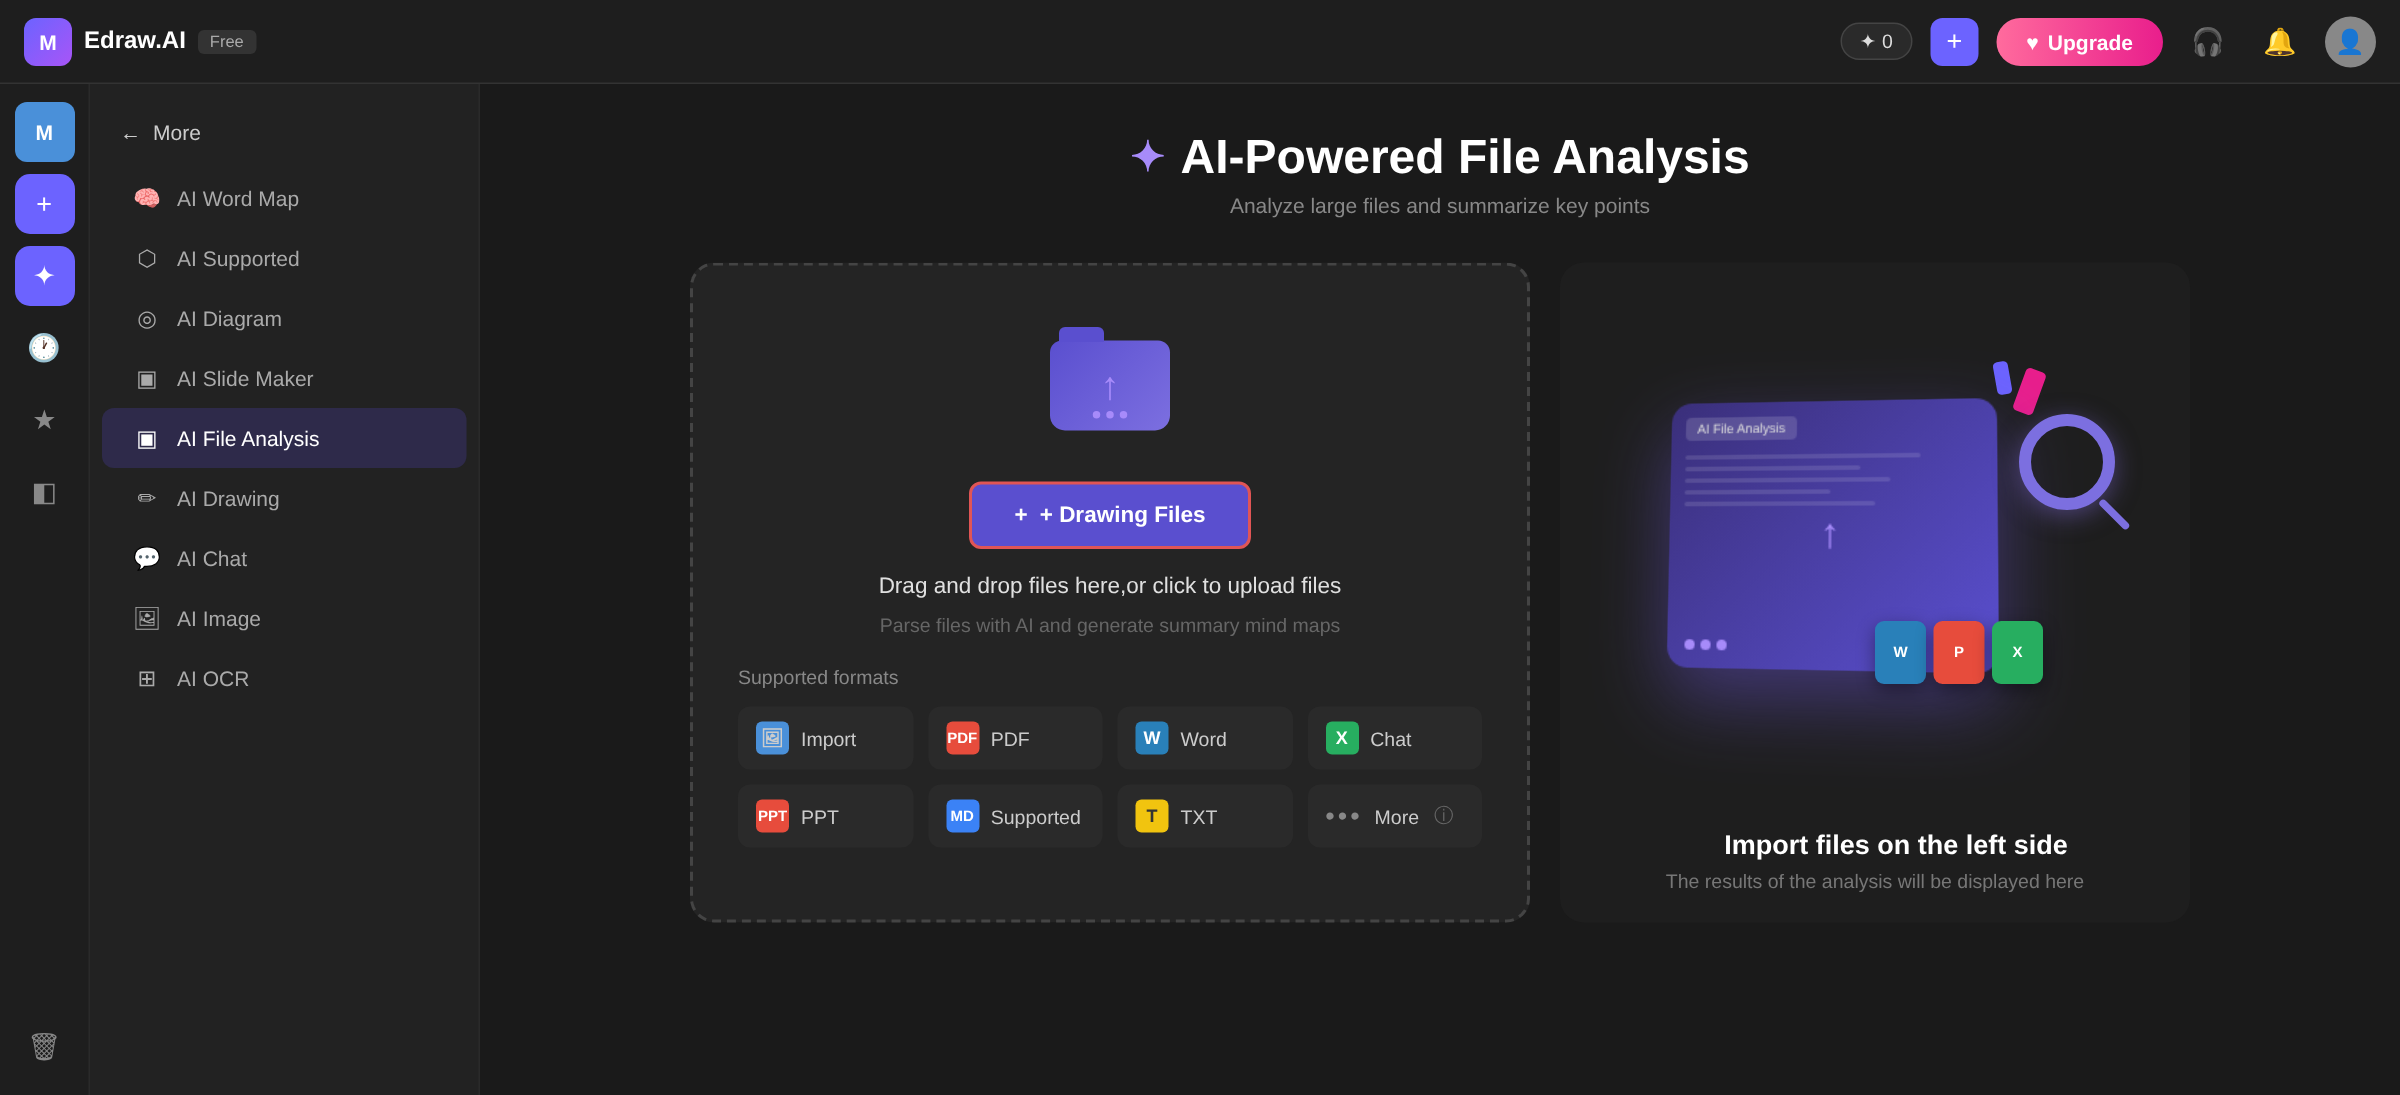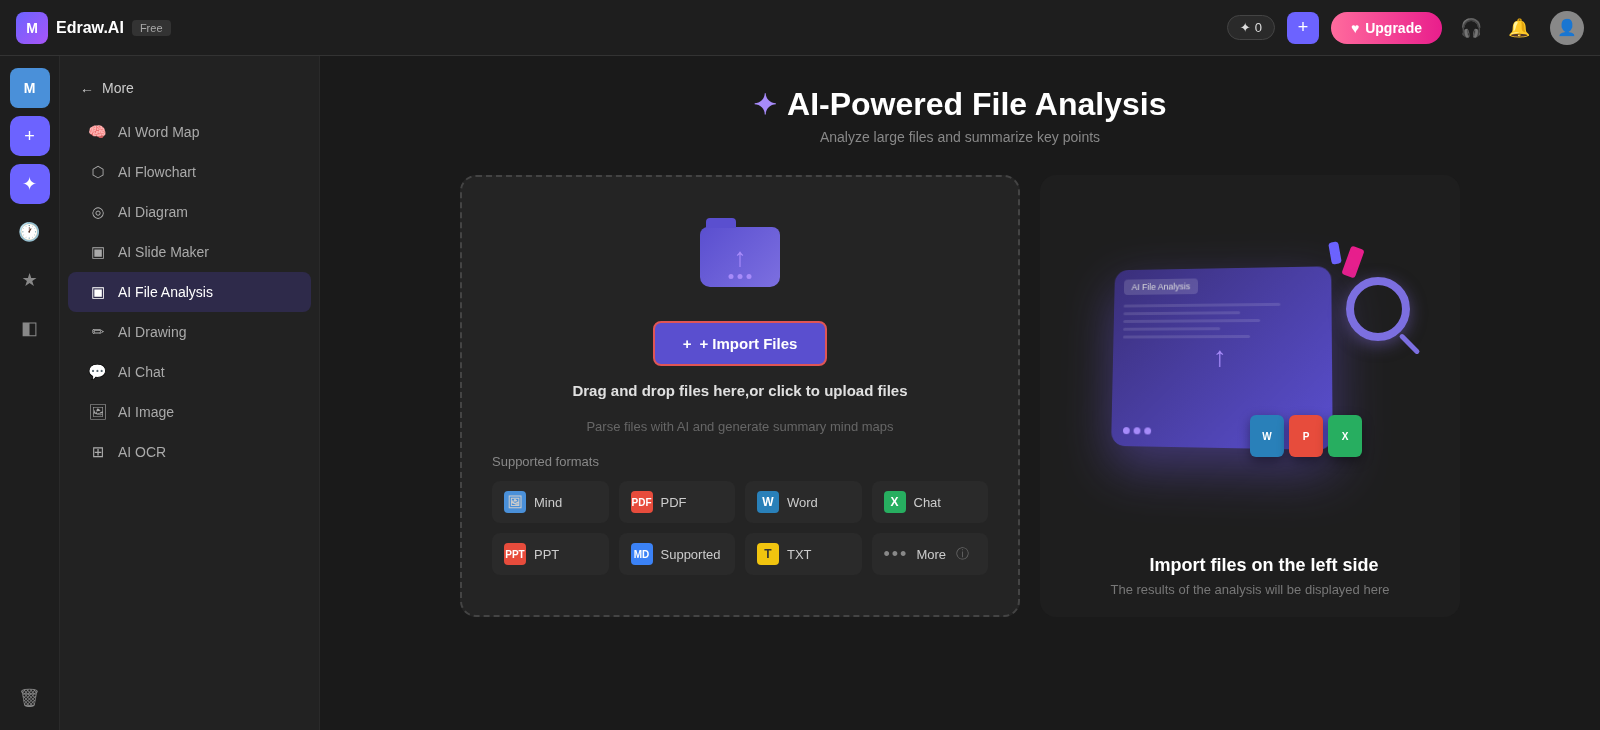--- a/index.html
+++ b/index.html
@@ -66,21 +66,21 @@
     .folder-arrow { color: #a78bfa; font-size: 26px; position: relative; z-index: 2; }
     .folder-dots { position: absolute; bottom: 8px; left: 50%; transform: translateX(-50%); display: flex; gap: 4px; }
     .folder-dot { width: 5px; height: 5px; background: #a78bfa; border-radius: 50%; }
 
     .upload-btn {
       background: #5a4fcf; color: #fff; border: 2px solid #e05555; border-radius: 8px;
       padding: 12px 28px; font-size: 15px; font-weight: 600; cursor: pointer;
       display: flex; align-items: center; gap: 8px; margin-bottom: 16px;
     }
 
-    .drag-text { font-size: 15px; font-weight: 700; color: #e0e0e0; margin-bottom: 20px; }
+    .drag-text { font-size: 15px; font-weight: 400; color: #e0e0e0; margin-bottom: 10px; }
     .parse-text { font-size: 13px; color: #666; margin-bottom: 20px; }
 
     .formats-label { font-size: 13px; color: #888; align-self: flex-start; margin-bottom: 12px; }
     .formats-grid { display: grid; grid-template-columns: repeat(4, 1fr); gap: 10px; width: 100%; }
     .format-item { background: #2a2a2a; border-radius: 8px; padding: 10px 12px; display: flex; align-items: center; gap: 8px; font-size: 13px; color: #ccc; }
     .format-icon { width: 22px; height: 22px; border-radius: 4px; display: flex; align-items: center; justify-content: center; font-size: 12px; font-weight: bold; flex-shrink: 0; }
     .icon-image { background: #4a90d9; }
     .icon-pdf { background: #e74c3c; }
     .icon-word { background: #2980b9; }
     .icon-excel { background: #27ae60; }
@@ -142,21 +142,21 @@
       <span>←</span>
       <span>More</span>
     </div>
 
     <div class="nav-item">
       <span class="nav-item-icon">🧠</span>
       <span>AI Word Map</span>
     </div>
     <div class="nav-item">
       <span class="nav-item-icon">⬡</span>
-      <span>AI Flowchart</span>
+      <span>AI Supported</span>
     </div>
     <div class="nav-item">
       <span class="nav-item-icon">◎</span>
       <span>AI Diagram</span>
     </div>
     <div class="nav-item">
       <span class="nav-item-icon">▣</span>
       <span>AI Slide Maker</span>
     </div>
     <div class="nav-item active">
@@ -203,32 +203,32 @@
                 <div class="folder-dot"></div>
                 <div class="folder-dot"></div>
                 <div class="folder-dot"></div>
               </div>
             </div>
           </div>
         </div>
 
         <button class="upload-btn">
           <span>+</span>
-          <span>+ Import Files</span>
+          <span>+ Drawing Files</span>
         </button>
 
         <div class="drag-text">Drag and drop files here,or click to upload files</div>
         <div class="parse-text">Parse files with AI and generate summary mind maps</div>
 
         <div class="formats-label">Supported formats</div>
 
         <div class="formats-grid">
           <div class="format-item">
             <div class="format-icon icon-image">🖼</div>
-            <span>Mind</span>
+            <span>Import</span>
           </div>
           <div class="format-item">
             <div class="format-icon icon-pdf" style="color:#fff; font-size:10px;">PDF</div>
             <span>PDF</span>
           </div>
           <div class="format-item">
             <div class="format-icon icon-word" style="color:#fff;">W</div>
             <span>Word</span>
           </div>
           <div class="format-item">

